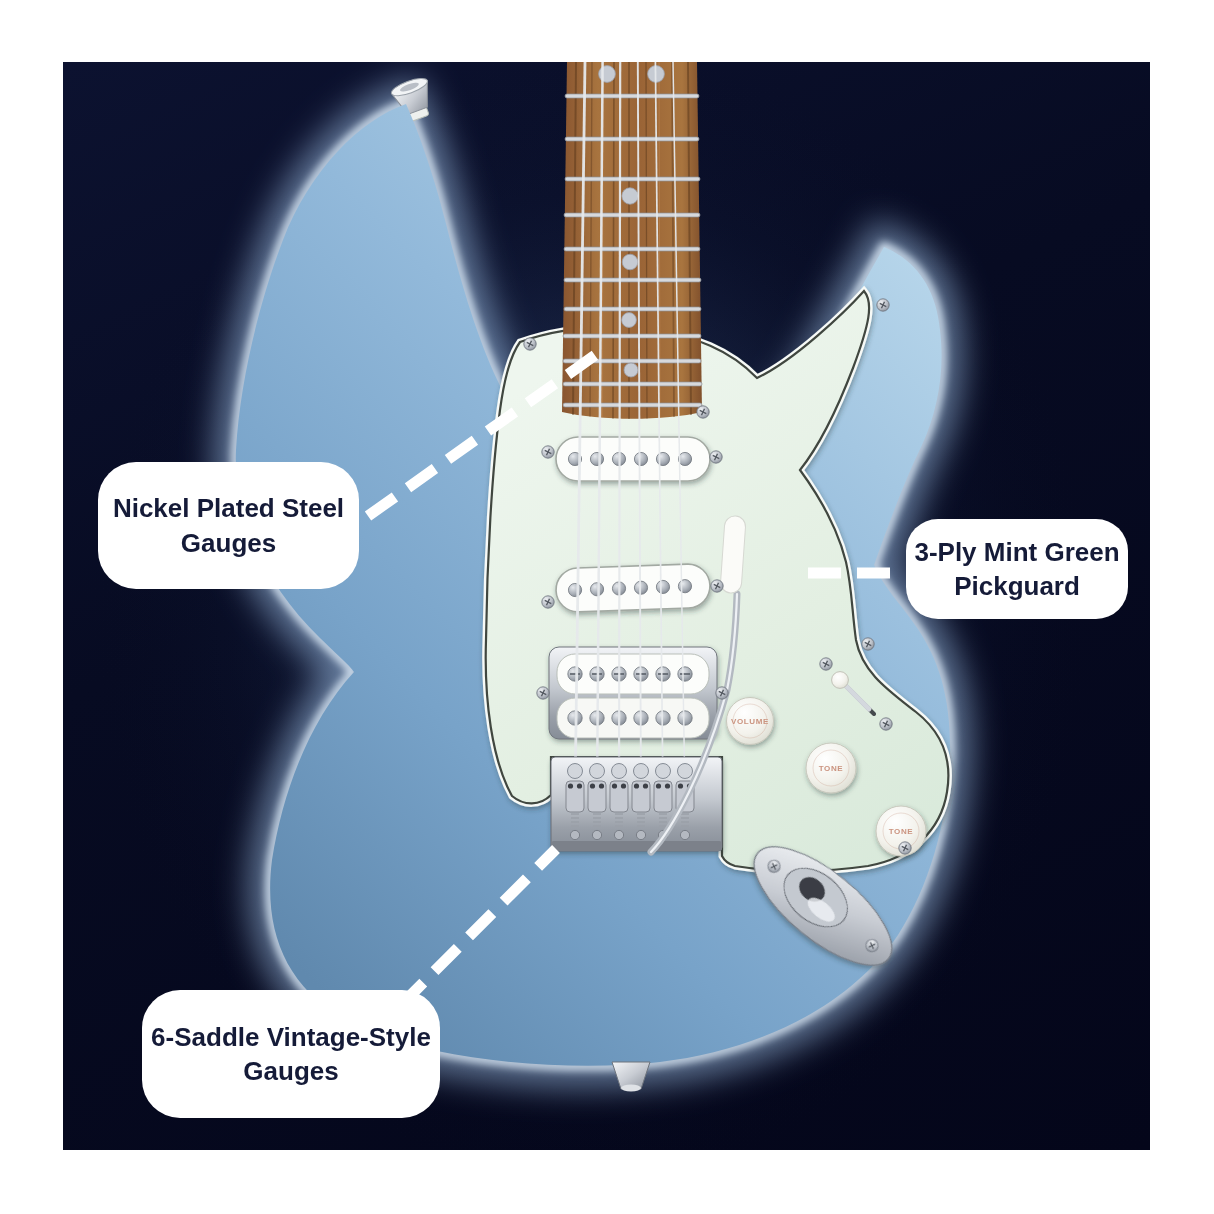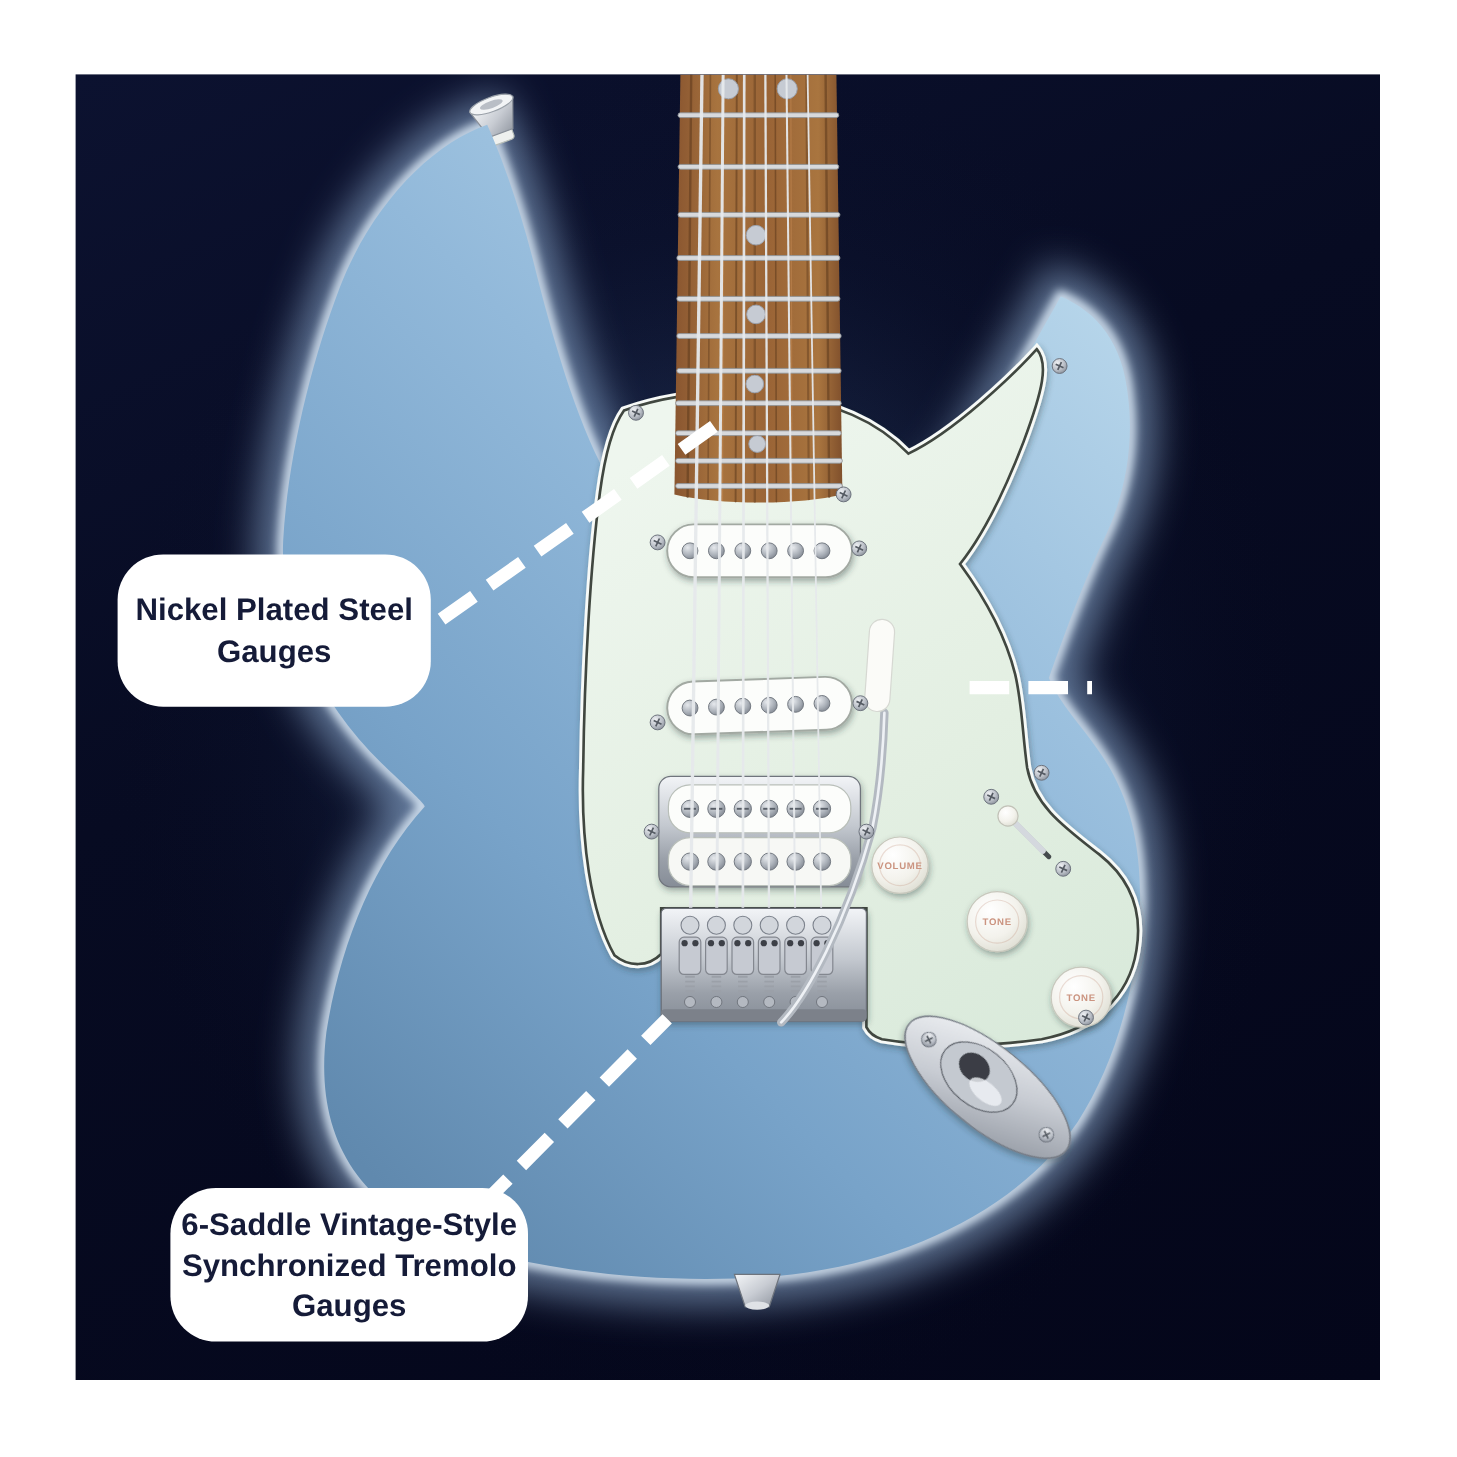--- a/index.html
+++ b/index.html
@@ -366,19 +366,22 @@
       <line x1="400" y1="1006" x2="556" y2="849"></line>
     </g>
   </svg>
   </div>
 
   <div class="callout" id="callout-strings">
     <span class="line">Nickel Plated Steel</span>
     <span class="line">Gauges</span>
   </div>
 
+  <div class="callout" id="callout-pickguard">
+    <span class="line">3-Ply Mint Green</span>
+    <span class="line">Pickguard</span>
+  </div>
 
   <div class="callout" id="callout-bridge">
     <span class="line">6-Saddle Vintage-Style</span>
-    <span class="line">Synchronized Tremolo</span>
     <span class="line">Gauges</span>
   </div>
 </div>
 
 </body></html>

